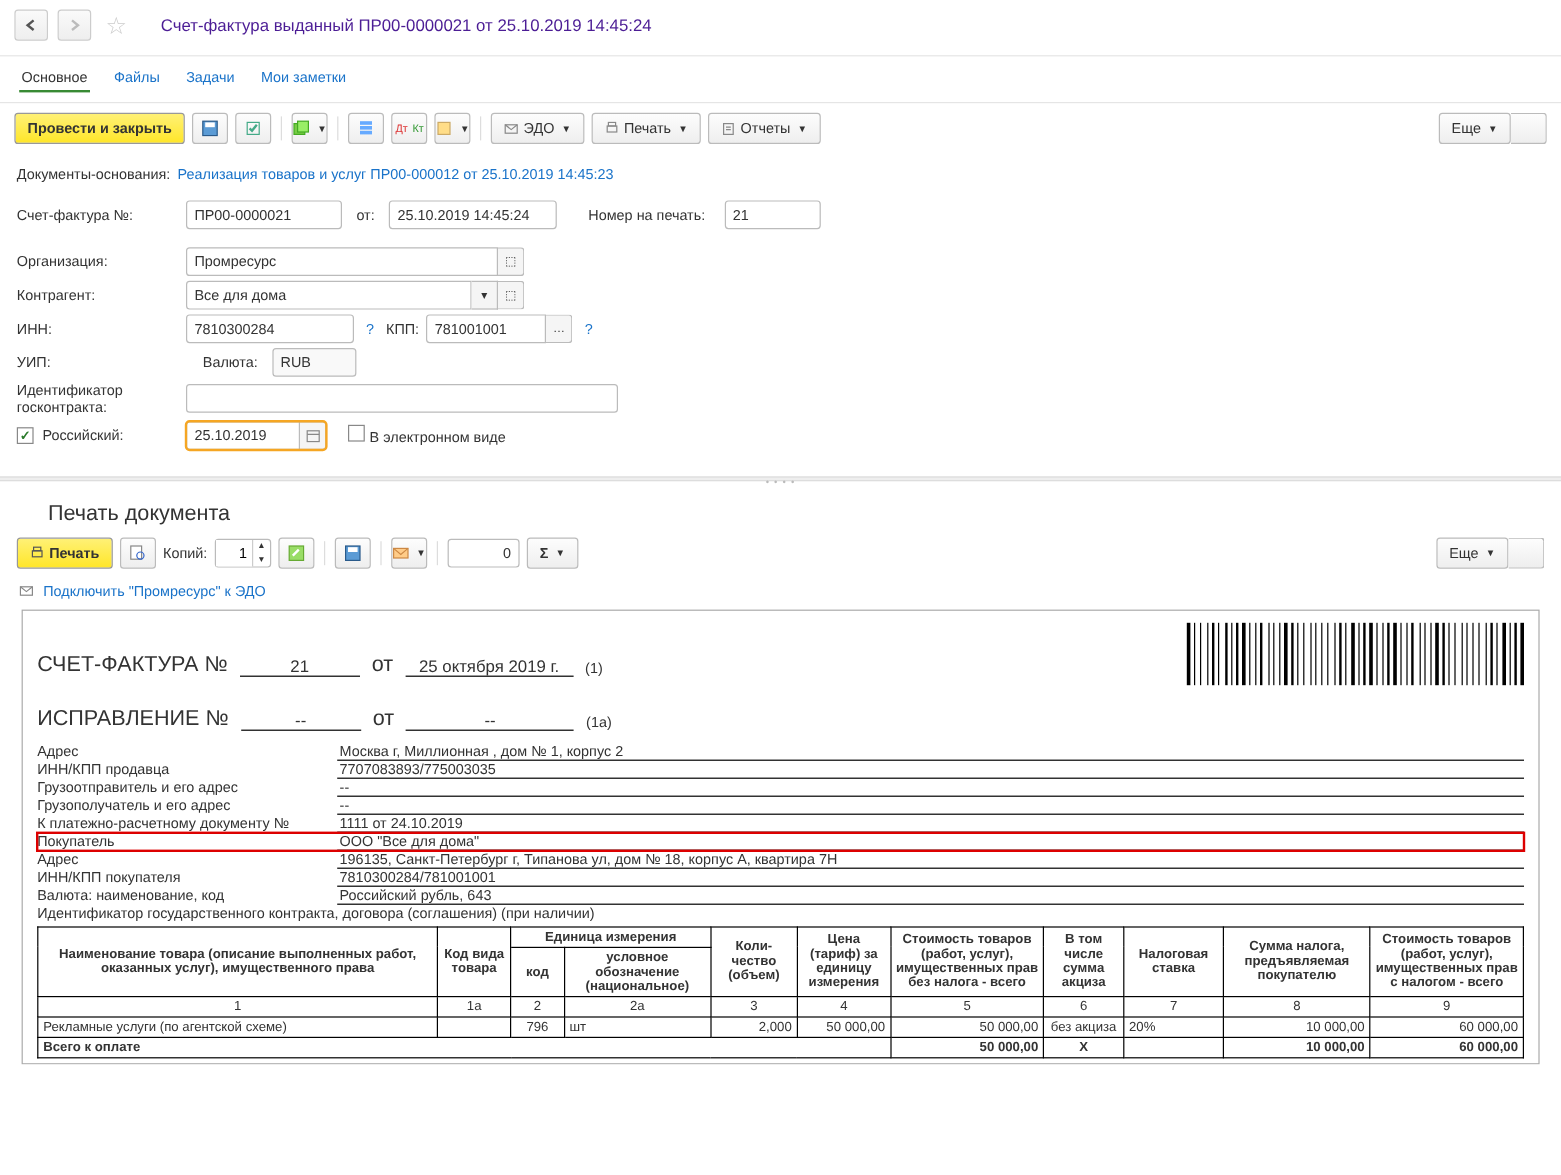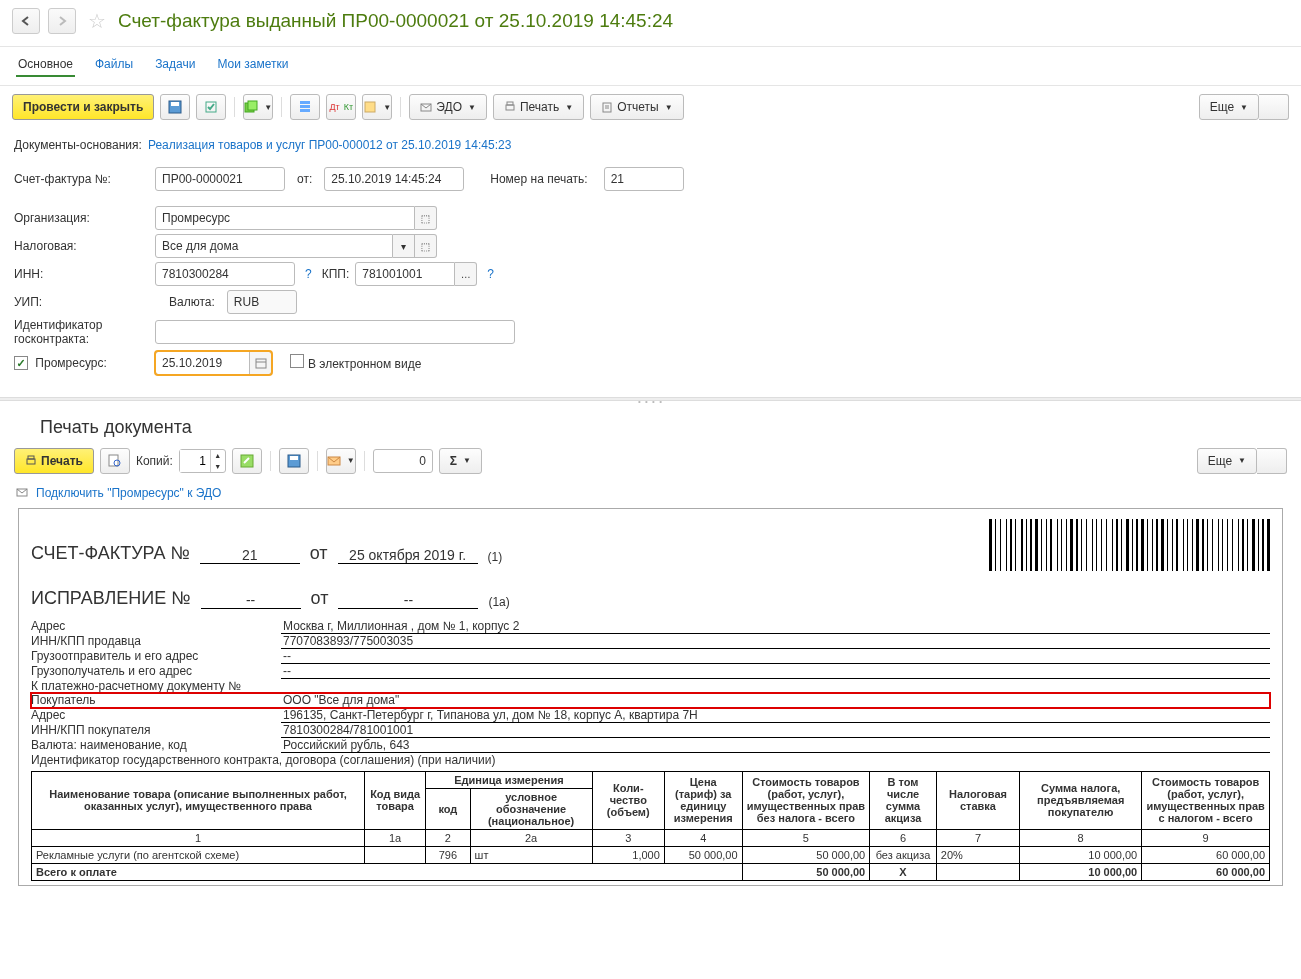--- a/index.html
+++ b/index.html
@@ -1,20 +1,20 @@
 <!DOCTYPE html>
 <html><head>
 <meta charset="utf-8">
 <style>
 * { box-sizing: border-box; }
 body { margin: 0; font-family: Arial, sans-serif; font-size: 12px; color: #333; background: #fff; }
 .topbar { display: flex; align-items: center; padding: 8px 12px; gap: 8px; }
 .nav-btn { width: 28px; height: 26px; border: 1px solid #ccc; background: linear-gradient(#fafafa,#eee); border-radius: 3px; display: flex; align-items: center; justify-content: center; cursor: pointer; }
 .star { color: #ccc; font-size: 20px; margin: 0 4px; }
-.page-title { font-size: 19px; color: #4d7c0f; }
+.page-title { font-size: 14px; color: #4c1d95; margin-left: 16px; }
 .tabs { display: flex; gap: 18px; padding: 6px 16px 8px; border-top: 1px solid #e5e5e5; border-bottom: 1px solid #e5e5e5; margin-top: 4px; }
 .tab { color: #1a73c9; cursor: pointer; padding: 4px 2px; }
 .tab.active { color: #333; border-bottom: 2px solid #388a34; }
 .toolbar { display: flex; align-items: center; gap: 6px; padding: 8px 12px; flex-wrap: wrap; }
 .btn { height: 26px; border: 1px solid #bbb; background: linear-gradient(#fdfdfd,#eee); border-radius: 3px; padding: 0 10px; display: inline-flex; align-items: center; gap: 4px; cursor: pointer; font-size: 12px; }
 .btn.primary { background: linear-gradient(#fff176,#ffe629); border-color: #999; font-weight: bold; }
 .btn.icon-only { width: 30px; padding: 0; justify-content: center; }
 .sep { width: 1px; height: 20px; background: #ddd; margin: 0 2px; }
 .dropdown-arrow { font-size: 8px; margin-left: 2px; }
 .spacer { flex: 1; }
@@ -173,21 +173,21 @@
     <span class="input" style="width:80px">21</span>
   </div>
   <div class="row">
     <span class="label">Организация:</span>
     <div class="input-group">
         <span class="input" style="width:260px">Промресурс</span>
         <span class="small-btn">⬚</span>
       </div>
   </div>
   <div class="row">
-    <span class="label">Налоговая:</span>
+    <span class="label">Контрагент:</span>
     <div class="input-group">
         <span class="input" style="width:238px">Все для дома</span>
         <span class="small-btn" style="border-radius:0">▾</span>
         <span class="small-btn">⬚</span>
       </div>
   </div>
   <div class="row">
     <span class="label">ИНН:</span>
     <span class="input" style="width:140px">7810300284</span>
     <span class="q">?</span>
@@ -203,21 +203,21 @@
     <span style="margin:0 6px 0 14px">Валюта:</span>
     <span class="input readonly" style="width:70px">RUB</span>
   </div>
   <div class="row">
     <span class="label" style="line-height:1.2">Идентификатор госконтракта:</span>
     <span class="input" style="width:360px"></span>
   </div>
   <div class="row">
     <span class="label">
       <span class="checkbox checked"></span>
-      <span>Промресурс:</span>
+      <span>Российский:</span>
     </span>
     <div class="input-group orange-outline">
         <span class="input" style="width:95px">25.10.2019</span>
         <span class="small-btn">
           <svg width="12" height="12">
             <rect x="1" y="2" width="10" height="9" fill="none" stroke="#888"></rect>
             <line x1="1" y1="5" x2="11" y2="5" stroke="#888"></line>
           </svg>
         </span>
       </div>
@@ -439,20 +439,21 @@
       <div class="kv">
         <span class="k">Грузоотправитель и его адрес</span>
         <span class="v">--</span>
       </div>
       <div class="kv">
         <span class="k">Грузополучатель и его адрес</span>
         <span class="v">--</span>
       </div>
       <div class="kv">
         <span class="k">К платежно-расчетному документу №</span>
+        <span class="v">1111 от 24.10.2019</span>
       </div>
       <div class="kv red-box">
         <span class="k">Покупатель</span>
         <span class="v">ООО "Все для дома"</span>
       </div>
       <div class="kv">
         <span class="k">Адрес</span>
         <span class="v">196135, Санкт-Петербург г, Типанова ул, дом № 18, корпус А, квартира 7Н</span>
       </div>
       <div class="kv">
@@ -495,21 +496,21 @@
           <td>6</td>
           <td>7</td>
           <td>8</td>
           <td>9</td>
         </tr>
     <tr>
       <td class="left">Рекламные услуги (по агентской схеме)</td>
       <td></td>
       <td>796</td>
       <td class="left">шт</td>
-      <td class="right">1,000</td>
+      <td class="right">2,000</td>
       <td class="right">50 000,00</td>
       <td class="right">50 000,00</td>
       <td>без акциза</td>
       <td class="left">20%</td>
       <td class="right">10 000,00</td>
       <td class="right">60 000,00</td>
     </tr>
     <tr>
       <td class="left bold" colspan="6">Всего к оплате</td>
       <td class="right bold">50 000,00</td>

